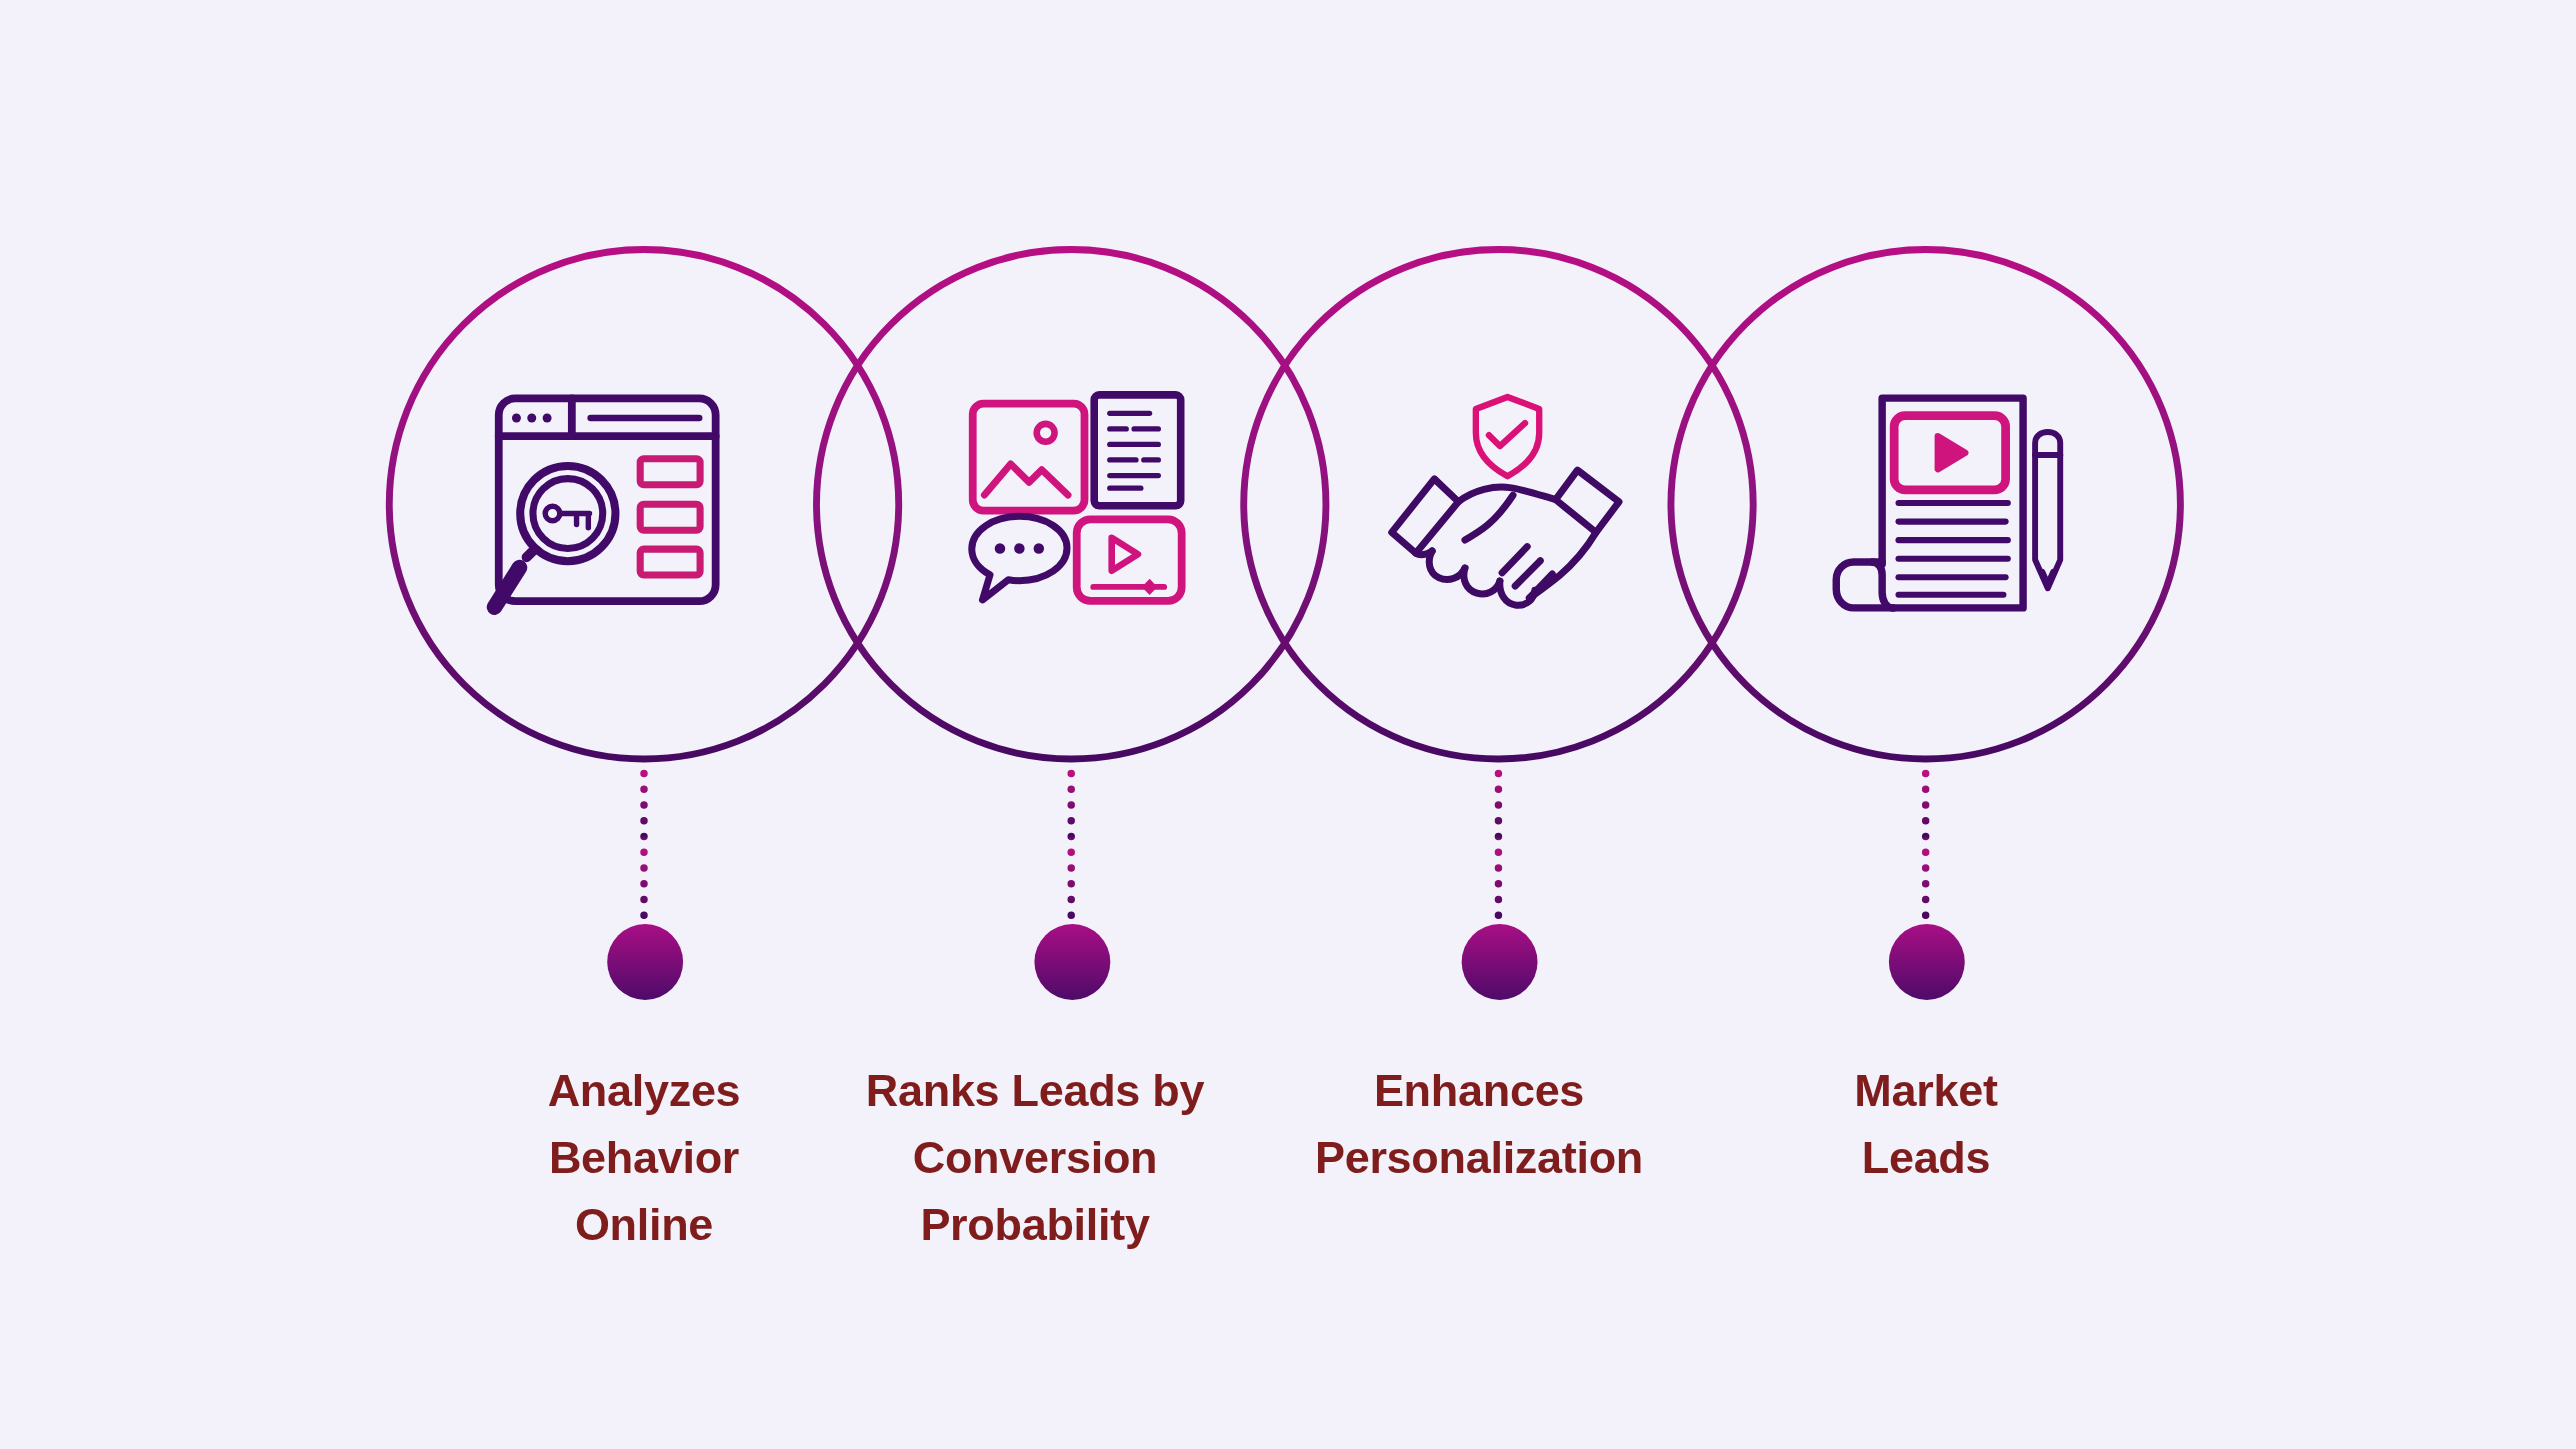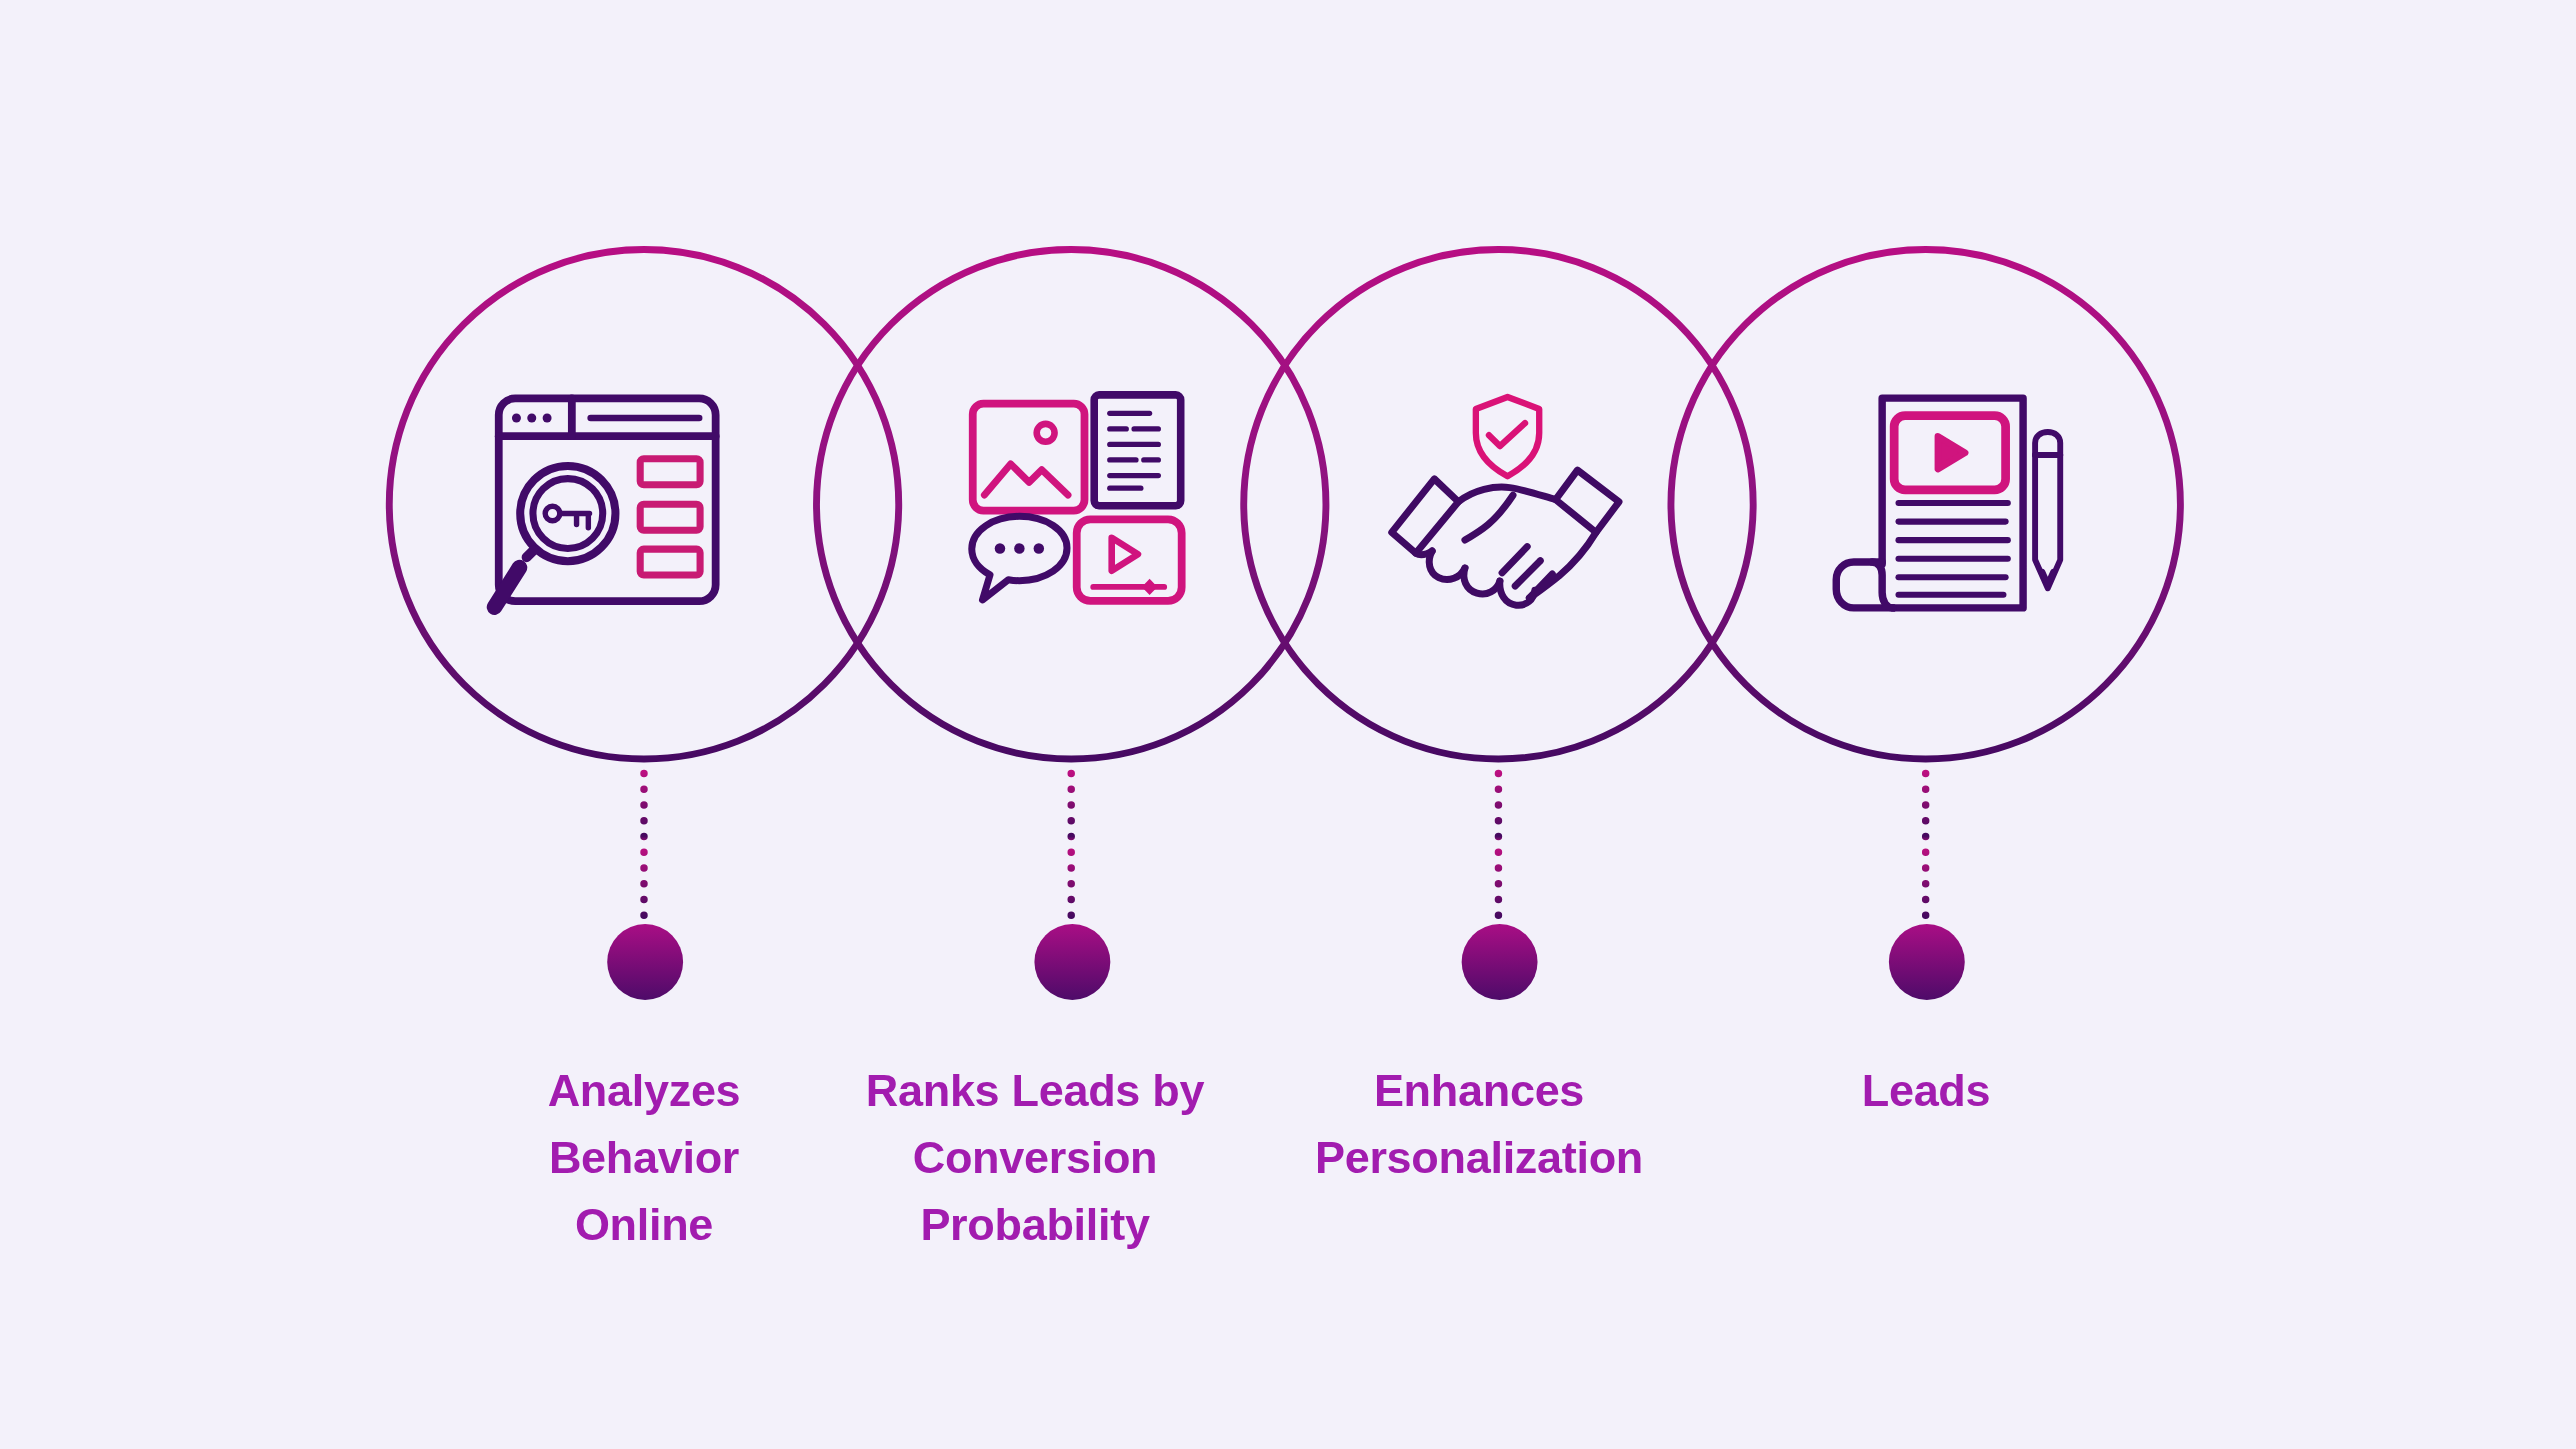--- a/index.html
+++ b/index.html
@@ -13,21 +13,21 @@
   svg.diagram{position:absolute;left:0;top:0;}
   .step-label{
     position:absolute;
     top:1057px;
     width:518px;
     text-align:center;
     font-size:45px;
     font-weight:700;
     line-height:67px;
     letter-spacing:-0.3px;
-    color:#a21caf;
+    color:#7f1d1d;
   }
   .step-label span{display:block;}
   .label-1{left:385px;}
   .label-2{left:776px;}
   .label-3{left:1220px;}
   .label-4{left:1667px;}
 </style>
 </head>
 <body>
 
@@ -180,17 +180,18 @@
     <span>Ranks Leads by</span>
     <span>Conversion</span>
     <span>Probability</span>
   </div>
   <div class="step-label label-3">
     <span>Enhances</span>
     <span>Personalization</span>
     <span></span>
   </div>
   <div class="step-label label-4">
+    <span>Market</span>
     <span>Leads</span>
   </div>
 
 </div>
 
 
 </body></html>

